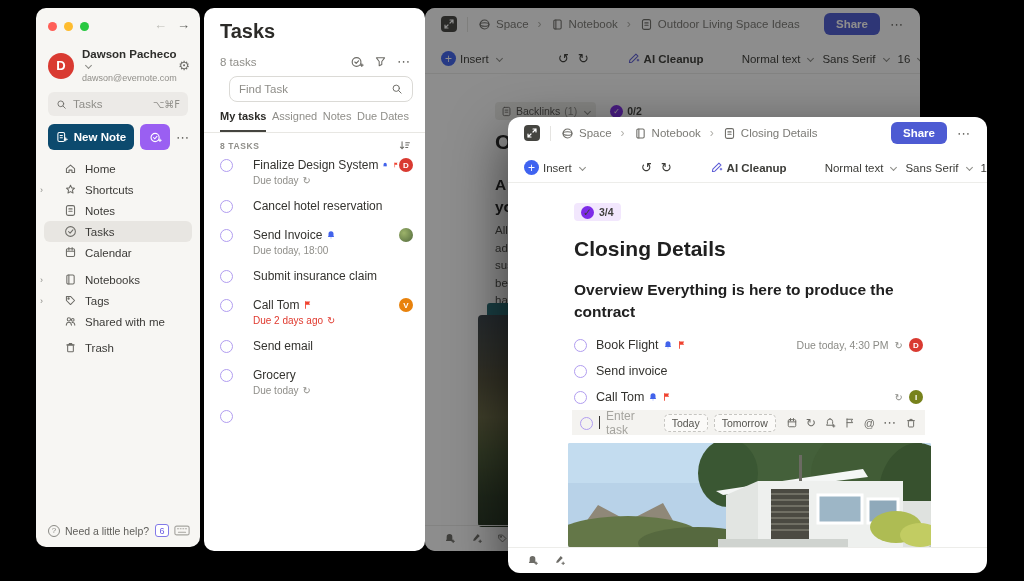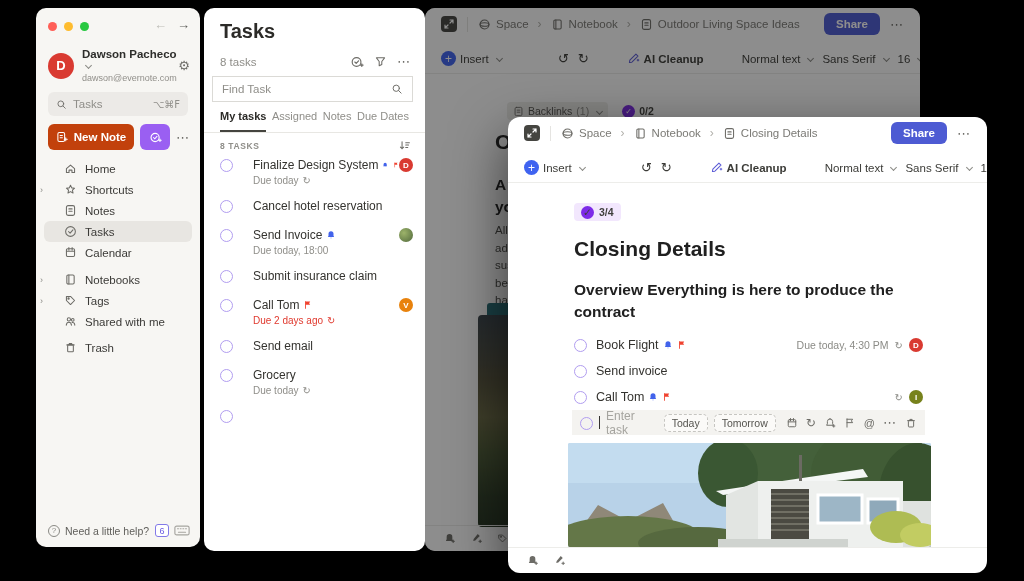--- a/index.html
+++ b/index.html
@@ -21,40 +21,40 @@
   .avatar{border-radius:50%;color:#fff;display:flex;align-items:center;justify-content:center;font-weight:bold;}
   #user-avatar{width:26px;height:26px;background:#d93a31;font-size:13px;}
   .usermeta{margin-left:8px;flex:1;}
   .uname{font-size:11.5px;font-weight:600;color:#2e2e2b;}
   .uemail{font-size:9px;color:#918f8a;margin-top:1px;}
   .gear{font-size:13px;color:#6f6e69;font-family:"DejaVu Sans",sans-serif;}
   .searchbox{position:absolute;top:84px;left:12px;right:12px;height:24px;background:#eceae7;border-radius:6px;display:flex;align-items:center;padding:0 8px;gap:6px;}
   .searchbox .ph{font-size:11.5px;color:#8f8e89;flex:1;}
   .kbd{font-size:10px;color:#8f8e89;font-family:"DejaVu Sans",sans-serif;}
   .btnrow{position:absolute;top:116px;left:12px;right:10px;display:flex;align-items:center;gap:6px;}
-  .newnote{height:26px;flex:1;background:#c2410c;border-radius:6px;display:flex;align-items:center;justify-content:center;gap:6px;color:#fff;font-size:11.5px;font-weight:bold;}
+  .newnote{height:26px;flex:1;background:#0c4a6e;border-radius:6px;display:flex;align-items:center;justify-content:center;gap:6px;color:#fff;font-size:11.5px;font-weight:bold;}
   .taskbtn{width:30px;height:26px;background:#9a5ff2;border-radius:6px;display:flex;align-items:center;justify-content:center;}
   .nav{position:absolute;top:150px;left:8px;right:8px;}
   .navitem{height:21px;display:flex;align-items:center;padding:0 8px;font-size:11.5px;color:#3b3a37;border-radius:6px;position:relative;}
   .navitem.sel{background:#e8e6e2;}
   .navitem .exp{position:absolute;left:-4px;font-size:9px;color:#8a8a85;}
   .navitem svg{margin:0 8px 0 12px;}
   .gap6{height:6px;} .gap5{height:5px;}
   .helprow{position:absolute;bottom:10px;left:12px;right:10px;display:flex;align-items:center;gap:5px;}
   .qmark{width:12px;height:12px;border:1.2px solid #8a8a85;border-radius:50%;color:#8a8a85;font-size:8px;display:flex;align-items:center;justify-content:center;}
   .helptext{font-size:10.5px;color:#5f5e5a;flex:1;}
   .badge6{min-width:14px;height:13px;border:1.2px solid #8279e8;color:#6a5be2;border-radius:3px;font-size:9px;display:flex;align-items:center;justify-content:center;background:#fff;}
 
   
   #taskspanel{left:204px;top:8px;width:221px;height:543px;background:#fff;}
   .tp-title{position:absolute;top:12px;left:16px;font-size:20px;font-weight:bold;color:#2c2b28;}
   .tp-countrow{position:absolute;top:46px;left:16px;right:14px;display:flex;align-items:center;}
   .tp-count{font-size:11.5px;color:#8f8e89;flex:1;}
   .tp-icons{display:flex;align-items:center;gap:10px;}
-  .findbox{position:absolute;top:68px;left:8px;right:12px;height:26px;border:1px solid #dbdad6;border-radius:0;display:flex;align-items:center;padding:0 9px;}
+  .findbox{position:absolute;top:68px;left:25px;right:12px;height:26px;border:1px solid #dbdad6;border-radius:8px;display:flex;align-items:center;padding:0 9px;}
   .findbox .ph{font-size:11.5px;color:#8f8e89;flex:1;}
   .tabs{position:absolute;top:102px;left:0;right:0;height:23px;border-bottom:1px solid #e8e7e3;display:flex;justify-content:space-between;padding:0 16px;}
   .tab{font-size:11px;color:#8f8e89;padding-bottom:6px;}
   .tab.active{color:#2c2b28;font-weight:600;border-bottom:2px solid #45443f;}
   .tp-sec{position:absolute;top:131px;left:16px;right:14px;display:flex;align-items:center;}
   .tp-seclabel{font-size:8.5px;font-weight:bold;letter-spacing:.6px;color:#8f8e89;flex:1;}
   .tlist{position:absolute;top:150px;left:16px;right:12px;}
   .trow{display:flex;align-items:flex-start;margin-bottom:9px;}
   .trow.two{height:32px;} .trow.one{height:20px;}
   .circ{width:13px;height:13px;border:1.6px solid #b19df0;border-radius:50%;flex:none;margin-top:1px;}
@@ -71,21 +71,21 @@
   .vdiv{width:1px;height:15px;background:#e5e4e1;margin:0 10px;}
   .crumb{display:flex;align-items:center;gap:5px;font-size:11.5px;color:#7b7a75;white-space:nowrap;overflow:hidden;}
   .sharebtn{height:22px;padding:0 12px;background:#4d5bd3;color:#fff;border-radius:6px;font-size:11.5px;font-weight:600;display:flex;align-items:center;margin-left:auto;flex:none;}
   .toolbar{position:absolute;top:36px;left:0;right:0;height:30px;display:flex;align-items:center;gap:9px;padding:0 16px;border-bottom:1px solid #ededea;font-size:11.5px;color:#3c3c38;white-space:nowrap;overflow:hidden;}
   .plus-circle{width:15px;height:15px;border-radius:50%;background:#3f63f0;color:#fff;font-size:12px;display:flex;align-items:center;justify-content:center;flex:none;}
   .tool{display:flex;align-items:center;gap:4px;}
 
   #bgwin{left:425px;top:8px;width:495px;height:543px;background:#fff;}
   #bgwin .content{position:absolute;inset:0;overflow:hidden;border-radius:10px;}
   .dim{position:absolute;inset:0;background:rgba(12,12,12,.47);border-radius:10px;z-index:5;}
-  .chiprow{position:absolute;top:94px;left:82px;display:flex;gap:14px;}
+  .chiprow{position:absolute;top:94px;left:70px;display:flex;gap:14px;}
   .chip{background:#efeeeb;border-radius:4px;height:18px;display:flex;align-items:center;gap:4px;padding:0 6px;font-size:10.5px;color:#55544f;}
   .prog{display:flex;align-items:center;gap:4px;font-size:10.5px;color:#3f3f3c;font-weight:600;}
   .pcheck{width:13px;height:13px;border-radius:50%;background:#7d2ae8;color:#fff;font-size:8px;display:flex;align-items:center;justify-content:center;}
   .bigtitle{font-size:21px;font-weight:bold;color:#202020;}
   .h2{font-size:15.5px;font-weight:bold;color:#202020;line-height:22px;}
   .bodyline{font-size:11.5px;color:#4a4a46;line-height:17.5px;}
   .tealblock{position:absolute;left:62px;top:295px;width:72px;height:18px;background:#256b74;border-radius:3px;}
   .bgphoto{position:absolute;left:53px;top:307px;width:420px;height:212px;border-radius:4px;background:linear-gradient(180deg,#39434b 0%,#55523c 30%,#6b6a44 48%,#4c5a35 65%,#2f3f27 85%,#253420 100%);}
   .winfoot{position:absolute;left:0;right:0;bottom:0;height:26px;border-top:1px solid #ededea;display:flex;align-items:center;gap:14px;padding:0 18px;}
 

